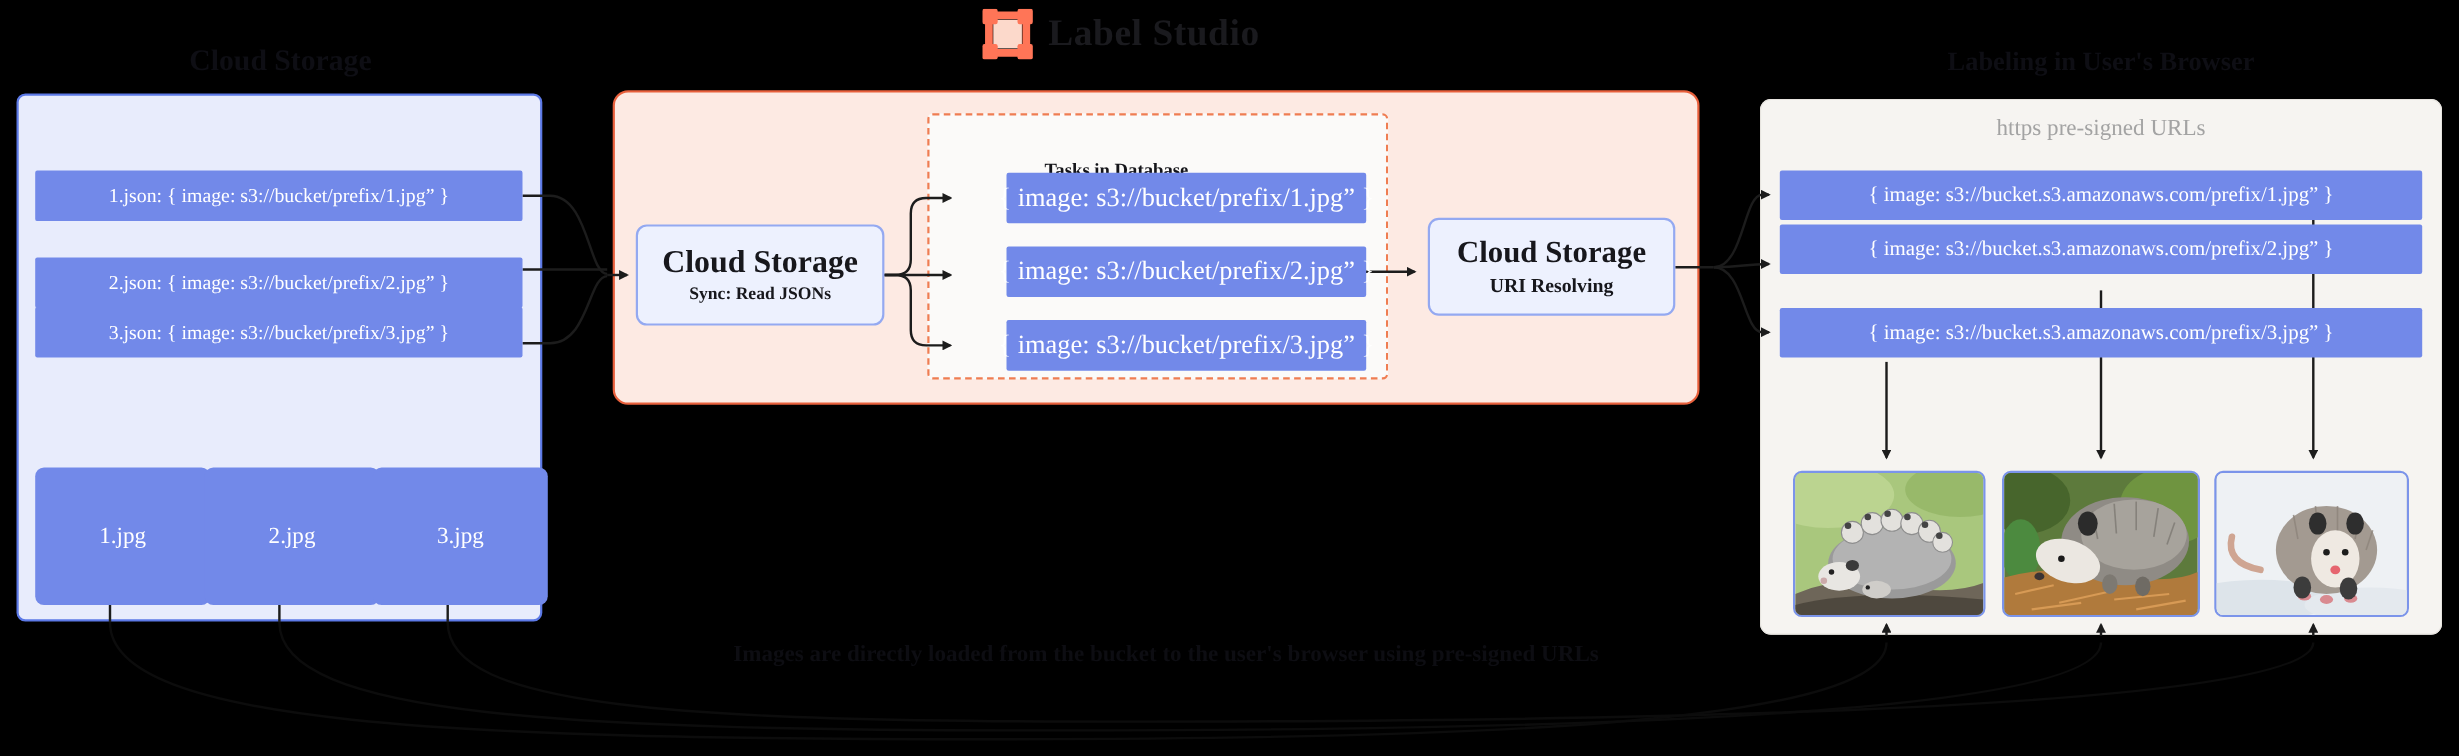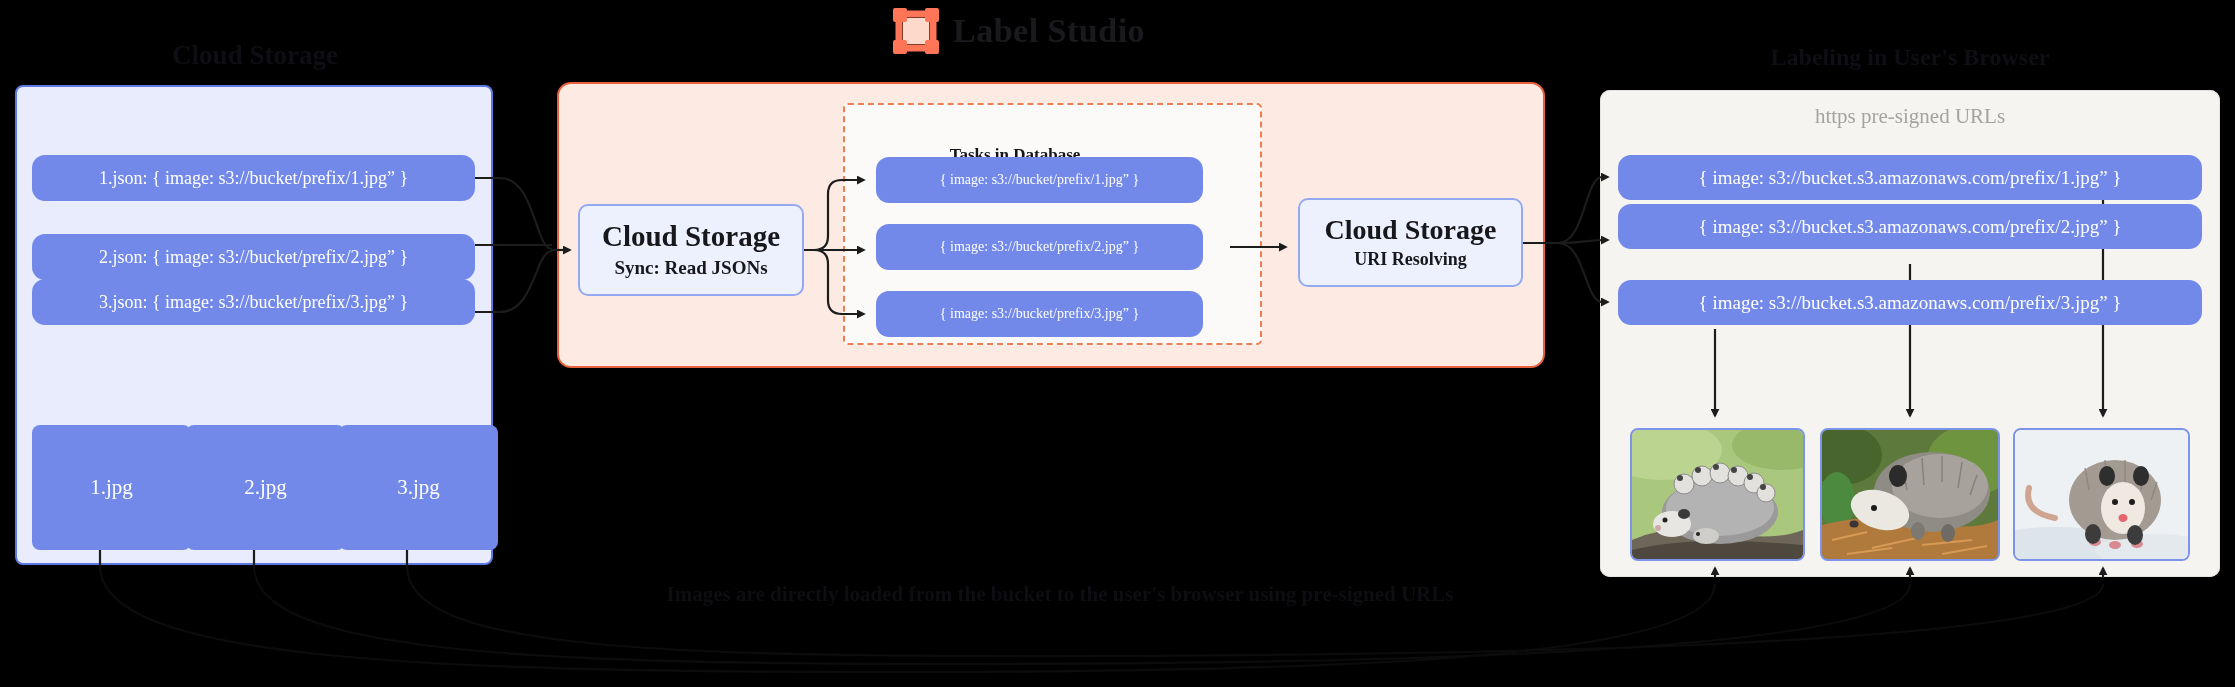--- a/index.html
+++ b/index.html
@@ -12,32 +12,32 @@
   .panel{z-index:1;}
   #left-panel{left:15px;top:85px;width:478px;height:480px;background:#e8ecfc;
               border:2px solid #5c79e6;border-radius:8px;}
   #center-panel{left:557px;top:82px;width:988px;height:286px;background:#fdeae3;
                 border:2px solid #e8603c;border-radius:14px;}
   #tasks-box{left:843px;top:103px;width:419px;height:242px;background:#fbfaf9;
              border:2px dashed #ef7d52;border-radius:5px;z-index:2;}
   #right-panel{left:1600px;top:90px;width:620px;height:487px;background:#f6f4f1;
                border-radius:10px;box-shadow:0 0 0 1px #e7e4df inset;}
   
-  .pill{background:#7289e9;border-radius:13px;color:#fff;display:flex;align-items:center;
+  .pill{background:#7289e9;border-radius:2px;color:#fff;display:flex;align-items:center;
         justify-content:center;z-index:10;white-space:nowrap;}
   .pill-left{left:32px;width:443px;height:46px;font-size:18px;}
-  .pill-task{left:876px;width:327px;height:46px;font-size:14px;}
+  .pill-task{left:915px;width:327px;height:46px;font-size:24px;}
   .pill-url{left:1618px;width:584px;height:45px;font-size:19px;}
   .jpg-square{background:#7289e9;border-radius:8px;color:#fff;display:flex;align-items:center;
               justify-content:center;font-size:21px;z-index:10;top:425px;width:159px;height:125px;}
   
   .io-box{background:#edf1fe;border:2px solid #94a9f1;border-radius:10px;display:flex;
           flex-direction:column;align-items:center;justify-content:center;z-index:10;}
   .io-box .t1{font-weight:700;color:#17171c;font-size:29px;line-height:1.05;}
-  .io-box .t2{font-weight:700;color:#17171c;font-size:19px;margin-top:5px;}
+  .io-box .t2{font-weight:700;color:#17171c;font-size:16px;margin-top:5px;}
   #uri-box .t1{font-size:28px;}
   #uri-box .t2{font-size:18px;}
   
   #tasks-title{left:843px;top:113px;width:344px;text-align:center;font-size:17px;
                font-weight:700;color:#141419;z-index:10;margin-top:32px;}
   #presigned-title{left:1600px;top:104px;width:620px;text-align:center;font-size:21px;
                    font-weight:500;color:#a3a3a3;z-index:10;}
   #caption{left:560px;top:582px;width:1000px;text-align:center;font-size:21px;
            font-weight:700;color:#0d0d12;z-index:10;}
   

